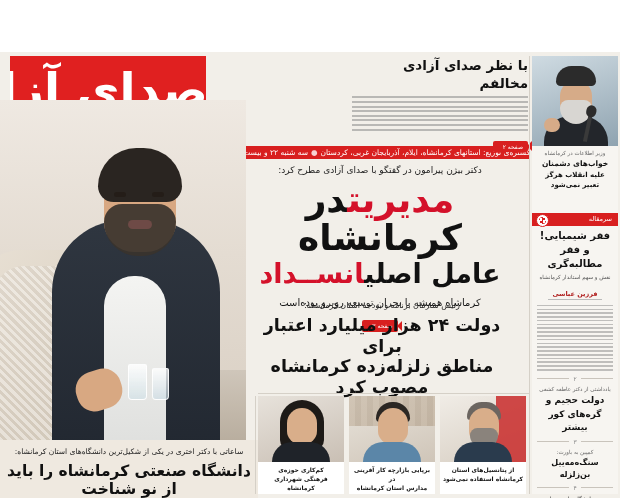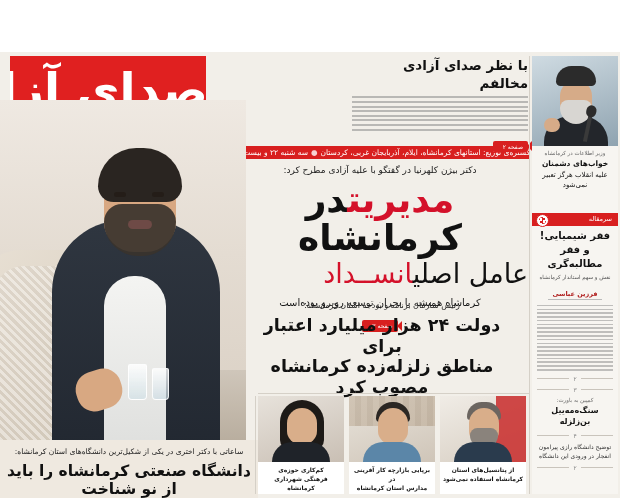--- a/index.html
+++ b/index.html
@@ -258,21 +258,21 @@
   }
   .sb-caption {
     padding: 3px 4px 4px 4px;
     text-align: center;
     font-size: 6px;
     color: #333;
     line-height: 1.5;
   }
   .sb-caption .k { color:#666; font-size:5.5px; display:block; margin-bottom:1px;}
   .sb-caption .l1 { font-weight:bold; font-size:7.5px; color:#111; display:block;}
-  .sb-caption .l2 { font-weight:normal; font-size:7px; color:#111; display:block;}
+  .sb-caption .l2 { font-weight:bold; font-size:7px; color:#111; display:block;}
 
   .sb-redbar {
     position: relative;
     margin: 18px 0 0 0;
     height: 13px;
     background: #d81f1f;
   }
   .sb-redbar .lbl {
     color:#fff; font-size:6.5px; line-height:13px; padding-right:6px; display:block;
   }
@@ -317,22 +317,22 @@
   }
   .ms-kicker {
     font-size: 9px; color: #1a1a1a; line-height:1.5; margin-bottom: 3px;
   }
   .ms-h1 {
     font-size: 36px; font-weight: bold; line-height: 1.08;
     color: #d4112a; letter-spacing: -0.5px; margin: 0;
   }
   .ms-h1 .blk { color: #111111; }
   .ms-h2 {
-    font-size: 27px; font-weight: normal; line-height: 1.12;
-    color: #111111; letter-spacing: -0.5px; margin: 1px 0 0 0; text-align: right;
+    font-size: 27px; font-weight: bold; line-height: 1.12;
+    color: #111111; letter-spacing: -0.5px; margin: 1px 0 0 0;
   }
   .ms-h2 .red { color: #d4112a; }
   .ms-sub {
     font-size: 10px; color: #1a1a1a; margin-top: 6px; line-height:1.5;
   }
   .ms-badge { text-align:center; margin-top:3px; }
 
   
   .story-two {
     position: absolute;
@@ -439,21 +439,21 @@
       <span></span>
       <span></span>
       <span></span>
     </div>
     <div class="badge-wrap">
       <span class="badge-page">صفحه ۲</span>
     </div>
   </div>
 
   <div class="main-story">
-    <div class="ms-kicker">دکتر بیژن کلهرنیا در گفتگو با علیه آزادی مطرح کرد:</div>
+    <div class="ms-kicker">دکتر بیژن پیرامون در گفتگو با صدای آزادی مطرح کرد:</div>
     <div class="ms-h1">
       <span>مدیریت</span><span class="blk">در کرمانشاه</span>
     </div>
     <div class="ms-h2">
       <span>عامل اصلی</span><span class="red">انســداد</span>
     </div>
     <div class="ms-sub">کرماشاه همیشه با بحران توسعه روبرو بوده‌است</div>
     <div class="ms-badge">
       <span class="badge-page">صفحه ۳</span>
     </div>
@@ -561,20 +561,25 @@
         <span></span>
         <span></span>
       </div>
     </div>
 
     <div class="sb-divider">
       <span class="ln"></span>
       <span class="num">۲</span>
       <span class="ln"></span>
     </div>
+    <div class="sb-item">
+      <div class="kick">یادداشتی از دکتر عاطفه کشفی</div>
+      <div class="hl">دولت حجیم و</div>
+      <div class="hl">گره‌های کور بیشتر</div>
+    </div>
 
     <div class="sb-divider">
       <span class="ln"></span>
       <span class="num">۳</span>
       <span class="ln"></span>
     </div>
     <div class="sb-item">
       <div class="kick">کمپین به باورت:</div>
       <div class="hl sm">سنگ‌ه‌مه‌ییل بن‌زلزله</div>
     </div>

